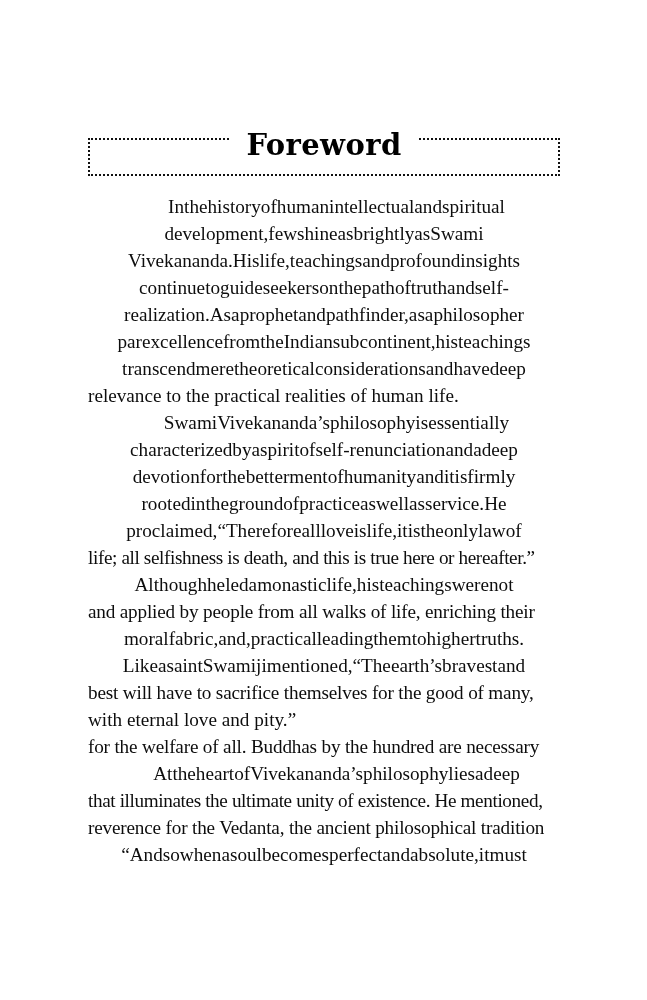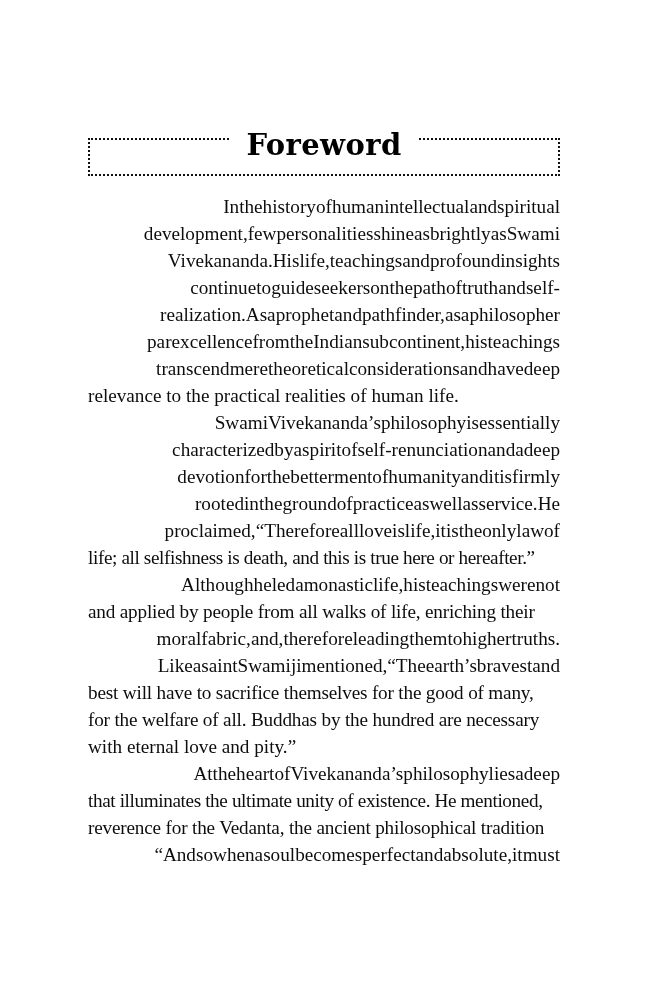--- a/index.html
+++ b/index.html
@@ -75,21 +75,21 @@
     display: block;
     font-size: 19.2px;
     line-height: 27px;
     height: 27px;
     white-space: nowrap;
     color: #0d0d0d;
   }
   
   .line.j {
     display: flex;
-    justify-content: flex-end;
+    justify-content: center;
     width: 472px;
   }
   .line.j.indent {
     padding-left: 25px;
     width: 447px;
   }
   .line.j > span { white-space: pre; }
   
   .line.last {
     display: block;
@@ -122,21 +122,20 @@
           <span>history</span>
           <span>of</span>
           <span>human</span>
           <span>intellectual</span>
           <span>and</span>
           <span>spiritual</span>
         </span>
       <span class="line j">
           <span>development,</span>
           <span>few</span>
-          <span>personalities</span>
           <span>shine</span>
           <span>as</span>
           <span>brightly</span>
           <span>as</span>
           <span>Swami</span>
         </span>
       <span class="line j">
           <span>Vivekananda.</span>
           <span>His</span>
           <span>life,</span>
@@ -261,41 +260,41 @@
           <span>his</span>
           <span>teachings</span>
           <span>were</span>
           <span>not</span>
         </span>
       <span class="line tight">and applied by people from all walks of life, enriching their</span>
       <span class="line j">
           <span>moral</span>
           <span>fabric,</span>
           <span>and,</span>
-          <span>therefore</span>
+          <span>practical</span>
           <span>leading</span>
           <span>them</span>
           <span>to</span>
           <span>higher</span>
           <span>truths.</span>
         </span>
       <span class="line j">
           <span>Like</span>
           <span>a</span>
           <span>saint</span>
           <span>Swamiji</span>
           <span>mentioned,</span>
           <span>“The</span>
           <span>earth’s</span>
           <span>bravest</span>
           <span>and</span>
         </span>
       <span class="line tight">best will have to sacrifice themselves for the good of many,</span>
+      <span class="line last">with eternal love and pity.”</span>
       <span class="line tight">for the welfare of all. Buddhas by the hundred are necessary</span>
-      <span class="line last">with eternal love and pity.”</span>
     </p>
 
     <p class="para">
       <span class="line j indent">
           <span>At</span>
           <span>the</span>
           <span>heart</span>
           <span>of</span>
           <span>Vivekananda’s</span>
           <span>philosophy</span>

